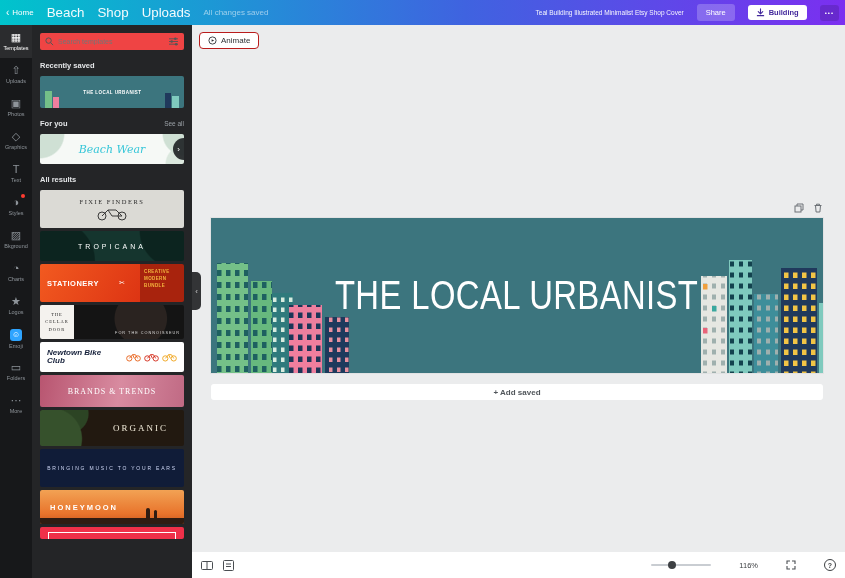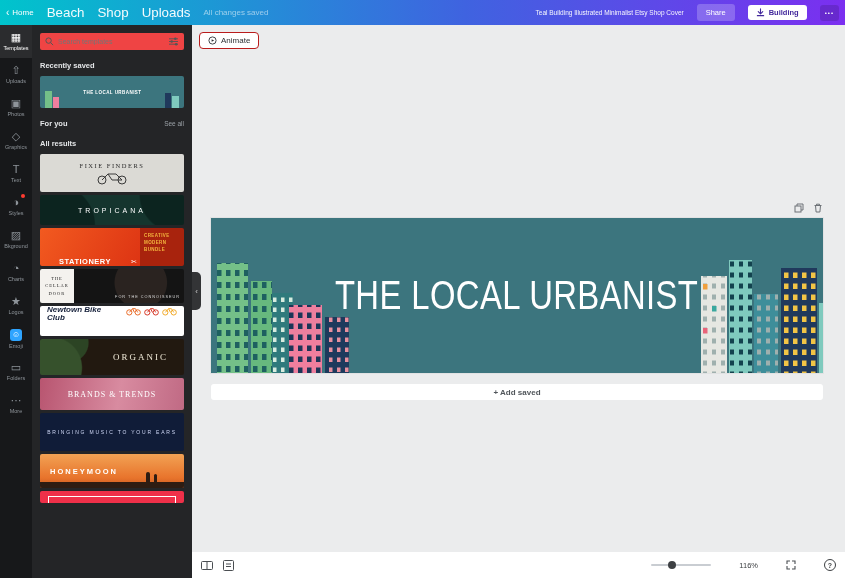--- a/index.html
+++ b/index.html
@@ -66,28 +66,28 @@
   .t2 .juicer-title{font-size:9px;font-weight:bold;color:#ffe23b;letter-spacing:1px;text-shadow:1px 1px 0 #0a7a35}
   .grapes{position:absolute;width:3px;height:3px;border-radius:50%;background:#7b3fd1;box-shadow:4px 1px 0 #7b3fd1,2px 4px 0 #6a34bd}
   .g1{left:8px;top:6px}.g2{right:12px;bottom:8px}
   .t3{height:30px;background:
       radial-gradient(circle at 10% 100%, #0c241f 0 30%, transparent 31%),
       radial-gradient(circle at 95% 0%, #0c241f 0 26%, transparent 27%),
       #15352e;
     display:flex;align-items:center;justify-content:center}
   .t3 .trop-title{color:#fff;font-size:7px;letter-spacing:3px}
   .t4{height:38px;display:flex}
-  .t4 .st-left{flex:1;background:linear-gradient(120deg,#f25a20,#dd3413);display:flex;align-items:flex-end;gap:20px;padding-left:19px}
+  .t4 .st-left{flex:1;background:linear-gradient(120deg,#f25a20,#dd3413);display:flex;align-items:center;gap:20px;padding-left:7px}
   .t4 .st-title{color:#fff;font-size:7.5px;font-weight:bold;letter-spacing:.5px}
   .t4 .st-right{width:44px;background:#a8230d;color:#f5b73e;font-size:4.5px;font-weight:bold;line-height:1.5;padding:5px 4px;letter-spacing:.4px}
   .t5{height:34px;background:radial-gradient(circle at 70% 40%, #2a2320 0 25%, transparent 26%),#141414;display:flex}
   .t5 .cd-left{width:34px;height:100%;background:#f4f2ee;color:#222;font-family:"Liberation Serif",serif;font-size:4.5px;
       letter-spacing:1px;display:flex;align-items:center;justify-content:center;text-align:center;line-height:1.6;padding:2px}
   .t5 .cd-right{flex:1;display:flex;align-items:flex-end;justify-content:flex-end;padding:4px;color:#ddd;font-size:3.8px;letter-spacing:1px;text-align:right}
-  .t6{height:30px;background:#fff;display:flex;align-items:flex-start;justify-content:space-between;padding:0 7px}
+  .t6{height:30px;background:#fff;display:flex;align-items:center;justify-content:space-between;padding:0 7px}
   .t6 .nb-title{font-size:8px;font-weight:bold;font-style:italic;color:#15203a;line-height:1.05;width:58px}
   .bikes{display:flex;gap:3px;align-items:center}
   .t7{height:36px;background:
       radial-gradient(circle at 8% 80%, #36512c 0 22%, transparent 23%),
       radial-gradient(circle at 20% 10%, #2c4424 0 16%, transparent 17%),
       #221910;
     display:flex;flex-direction:column;align-items:flex-end;justify-content:center;padding-right:16px}
   .t7 .org-title{font-family:"Liberation Serif",serif;color:#f0ead8;font-size:9px;letter-spacing:2px}
   .t8{height:32px;background:linear-gradient(100deg,#b85570,#d88ba0 55%,#c06a84);display:flex;align-items:center;justify-content:center}
   .t8 .bt-title{font-family:"Liberation Serif",serif;color:#fff;font-size:8px;letter-spacing:1px}
@@ -232,20 +232,26 @@
       <span class="mb mb2"></span>
       <span class="mb mb3"></span>
       <span class="mb mb4"></span>
       <span class="mini-title">THE LOCAL URBANIST</span>
     </div>
 
     <div class="sec-row">
       <span class="sec-h">For you</span>
       <span class="see-all">See all</span>
     </div>
+    <div class="thumb t-beach">
+      <span class="beach-title">Beach Wear</span>
+      <span class="next-tab">
+          <span>›</span>
+        </span>
+    </div>
 
     <div class="sec-h">All results</div>
 
     <div class="thumb t1">
       <span class="fixie-title">FIXIE FINDERS</span>
       <svg width="34" height="14" viewBox="0 0 34 14">
         <circle cx="7" cy="9" r="4" stroke="#3a3a3a" stroke-width="1" fill="none"></circle>
         <circle cx="27" cy="9" r="4" stroke="#3a3a3a" stroke-width="1" fill="none"></circle>
         <path d="M7 9 L13 3 H21 L27 9 M13 3 L17 9 H27" stroke="#3a3a3a" stroke-width="1" fill="none"></path>
       </svg>
@@ -283,26 +289,26 @@
           <path d="M3.5 6.5 L7 2.5 H10 L12.5 6.5 M7 2.5 L9 6.5" stroke="#d42f1e" stroke-width="1" fill="none"></path>
         </svg>
         <svg width="15" height="10" viewBox="0 0 16 10">
           <circle cx="3.5" cy="6.5" r="2.8" stroke="#f0a51e" stroke-width="1" fill="none"></circle>
           <circle cx="12.5" cy="6.5" r="2.8" stroke="#f0a51e" stroke-width="1" fill="none"></circle>
           <path d="M3.5 6.5 L7 2.5 H10 L12.5 6.5 M7 2.5 L9 6.5" stroke="#f0a51e" stroke-width="1" fill="none"></path>
         </svg>
       </span>
     </div>
 
+    <div class="thumb t8">
+      <span class="bt-title">BRANDS &amp; TRENDS</span>
+    </div>
+
     <div class="thumb t7">
       <span class="org-title">ORGANIC</span>
-    </div>
-
-    <div class="thumb t8">
-      <span class="bt-title">BRANDS &amp; TRENDS</span>
     </div>
 
     <div class="thumb t9">
       <span class="mus-title">BRINGING MUSIC TO YOUR EARS</span>
     </div>
 
     <div class="thumb t10">
       <span class="hm-title">HONEYMOON</span>
       <span class="hm-ground"></span>
       <span class="hm-fig hm-f1"></span>

